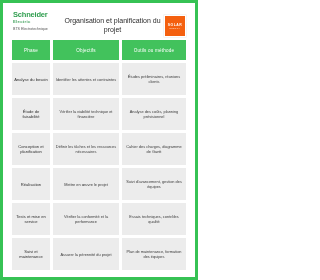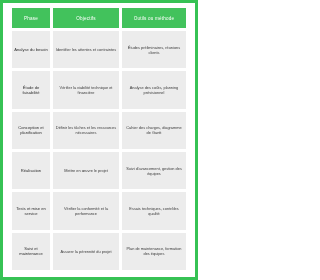--- a/index.html
+++ b/index.html
@@ -121,20 +121,36 @@
     font-size:4.1px;
     color:#2f2f2f;
   }
 </style>
 </head>
 <body>
 
 <div class="page">
   <div class="inner">
 
+    <div class="header">
+
+      <div class="brand">
+        <div class="brand-name">Schneider</div>
+        <div class="brand-sub">Electric</div>
+        <div class="brand-tag">BTS Electrotechnique</div>
+      </div>
+
+      <div class="title">Organisation et planification du projet</div>
+
+      <div class="logo-badge">
+        <div class="lg1">SOLAR</div>
+        <div class="lg2">ENERGY</div>
+      </div>
+
+    </div>
 
     <div class="table">
 
       <div class="row head">
         <div class="cell c1">Phase</div>
         <div class="cell c2">Objectifs</div>
         <div class="cell c3">Outils ou méthode</div>
       </div>
 
       <div class="row body">

